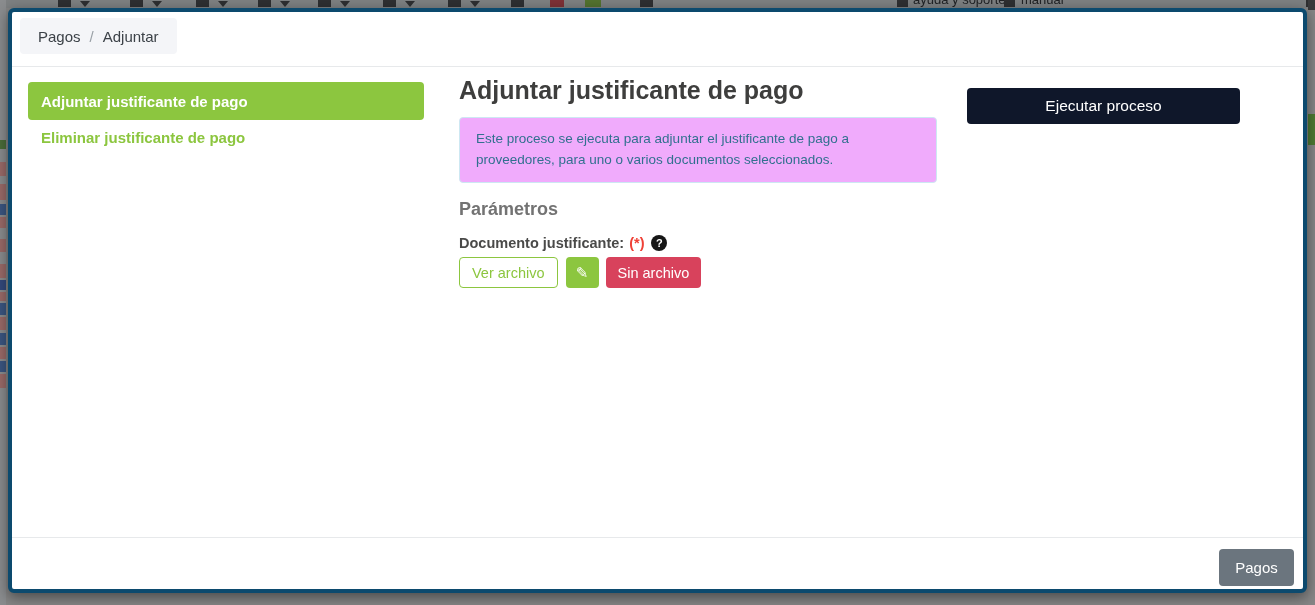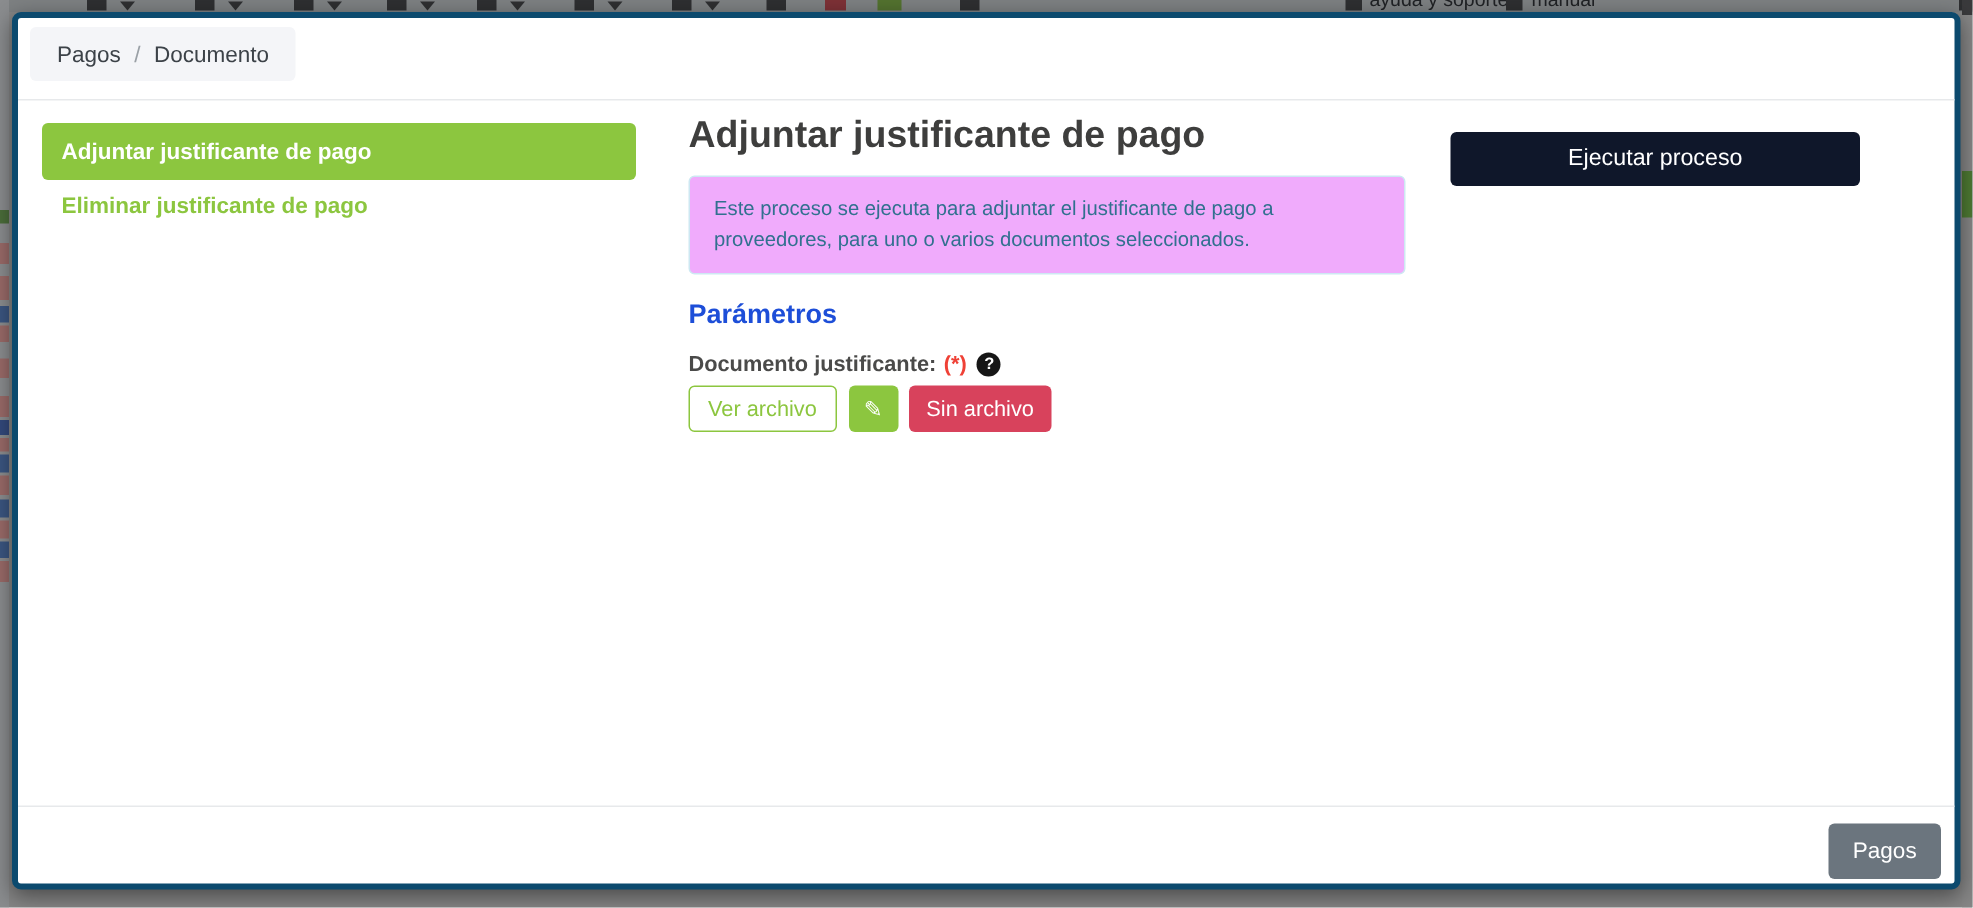--- a/index.html
+++ b/index.html
@@ -67,21 +67,21 @@
     position: absolute; left: 447px; top: 64px;
     font-size: 25px; font-weight: 700; color: #3e3e3d;
   }
   .info-box {
     position: absolute; left: 447px; top: 105px; width: 478px; min-height: 60px;
     background: #f0abfc; border: 1px solid #cde8f2; border-radius: 4px;
     padding: 11px 16px; color: #31708f; font-size: 13.5px; line-height: 1.55;
   }
   .params-heading {
     position: absolute; left: 447px; top: 187px;
-    font-size: 18px; font-weight: 700; color: #1d4ed8;
+    font-size: 18px; font-weight: 700; color: #737373;
   }
   .field-label-row {
     position: absolute; left: 447px; top: 223px;
     display: flex; align-items: center; gap: 5px;
     font-size: 14.5px; font-weight: 700; color: #4a4a49;
   }
   .required-mark { color: #ef4136; font-weight: 700; }
   .help-icon {
     width: 16px; height: 16px; border-radius: 50%; background: #161616;
     color: #ffffff; font-size: 11px; font-weight: 700;
@@ -171,21 +171,21 @@
     <span class="stripe" style="left:auto;right:0;width:7px;top:0;height:10px;background:#3a3a3c"></span>
     <span class="stripe" style="left:auto;right:0;width:7px;top:114px;height:31px;background:#4e7a33"></span>
   </div>
 </div>
 
 <div class="modal">
 
   <div class="breadcrumb">
     <span class="crumb">Pagos</span>
     <span class="sep">/</span>
-    <span class="crumb">Documento</span>
+    <span class="crumb">Adjuntar</span>
   </div>
 
   <div class="header-divider"></div>
 
   <div class="proc-list">
     <div class="proc-item-selected">
       <span>Adjuntar justificante de pago</span>
     </div>
     <div class="proc-item">
       <span>Eliminar justificante de pago</span>

